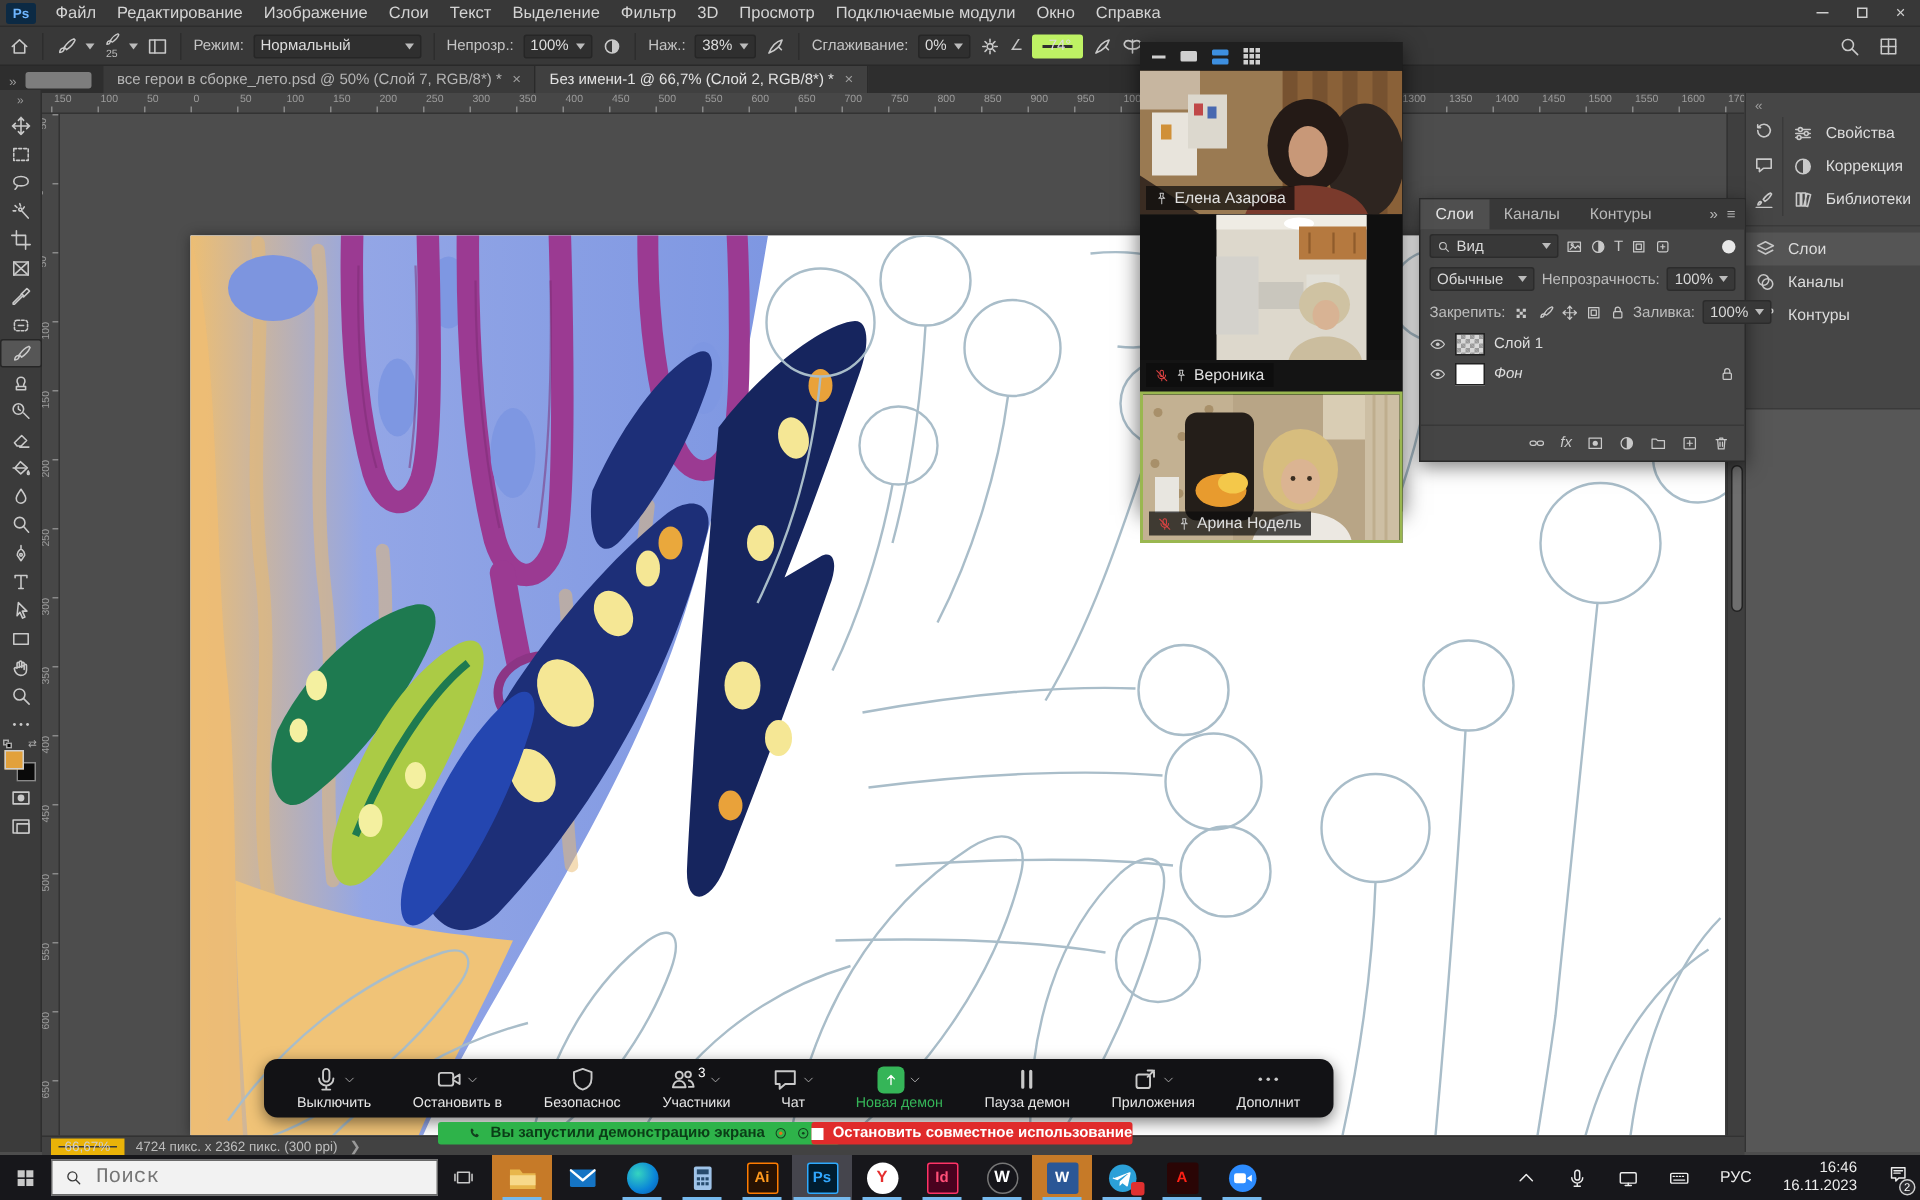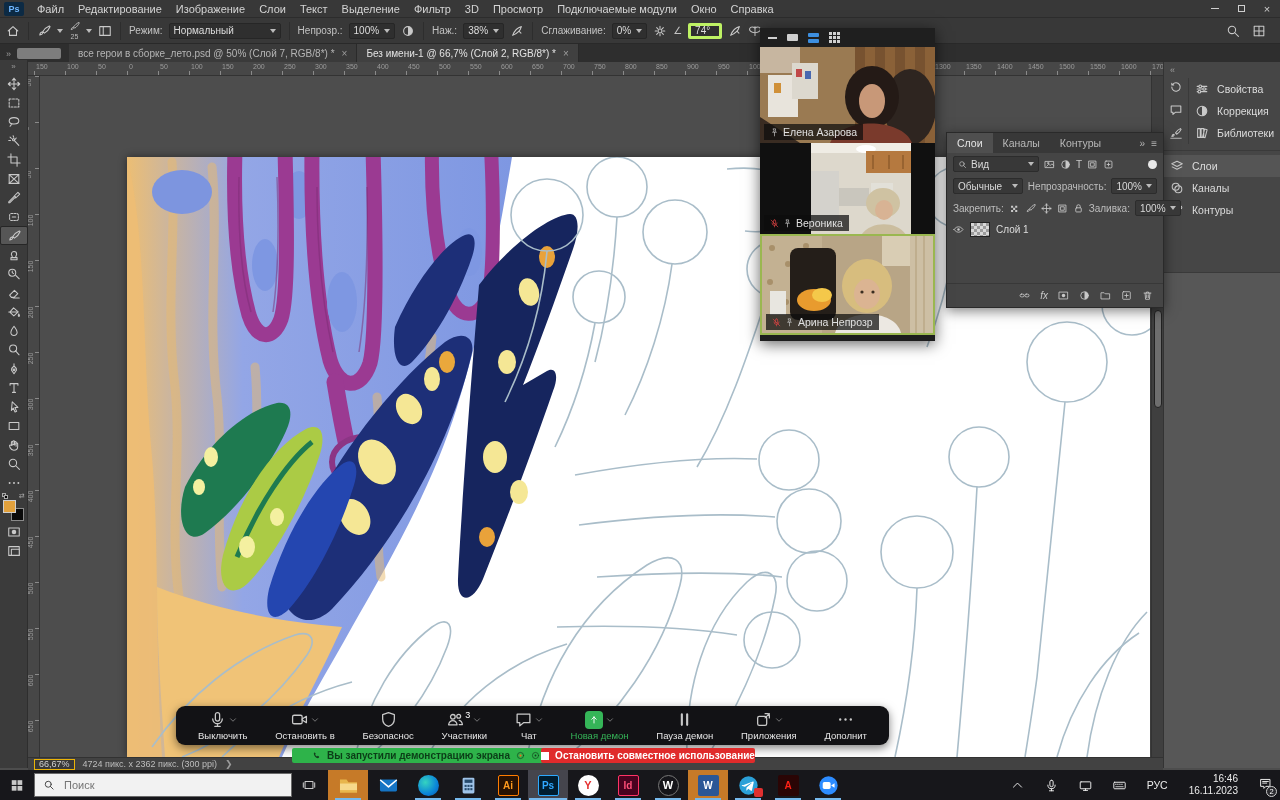--- a/index.html
+++ b/index.html
@@ -24,21 +24,21 @@
 
   .optionsbar{position:absolute;left:0;top:18px;width:1280px;height:26px;background:#383838;border-bottom:1px solid #292929;
     display:flex;align-items:center;gap:6px;padding:0 6px;z-index:3;color:#cfcfcf}
   .opt-sep{width:1px;height:18px;background:#2d2d2d;margin:0 2px}
   .opt-label{font-size:10px;color:#c3c3c3;white-space:nowrap}
   .sel{height:16px;background:#2f2f2f;border:1px solid #262626;border-radius:2px;display:flex;align-items:center;
     gap:5px;padding:0 4px;font-size:10px;color:#ddd;white-space:nowrap}
   .car{width:0;height:0;border-left:3px solid transparent;border-right:3px solid transparent;border-top:4px solid #bbb}
   .brush-preview{display:flex;flex-direction:column;align-items:center;line-height:1}
   .brush-preview .num{font-size:7px;color:#bbb;margin-top:1px}
-  .angle-box{height:16px;background:#2f2f2f;border:3px solid #bef264;border-radius:2px;font-size:10px;color:#ddd;
+  .angle-box{height:16px;background:#2f2f2f;border:7px solid #bef264;border-radius:2px;font-size:10px;color:#ddd;
     display:flex;align-items:center;padding:0 4px;width:34px}
   .opt-right{margin-left:auto;display:flex;gap:12px;align-items:center;padding-right:8px}
 
   .tabbar{position:absolute;left:0;top:44px;width:1280px;height:18px;background:#2e2e2e;display:flex;align-items:flex-end;z-index:3}
   .tab-chev{color:#9a9a9a;font-size:9px;padding:0 4px 3px 6px}
   .tab-stub{width:44px;height:11px;background:#7d7d7d;border-radius:2px;margin:0 8px 3px 2px}
   .tab{height:18px;display:flex;align-items:center;gap:7px;padding:0 9px;font-size:10px;color:#b5b5b5;background:#3a3a3a;
     border-right:1px solid #2a2a2a;white-space:nowrap;overflow:hidden}
   .tab.active{background:#404040;color:#e2e2e2}
   .tab .x{color:#9d9d9d;font-size:10px}
@@ -67,21 +67,21 @@
 
   .pasteboard{position:absolute;left:40px;top:76px;width:1123px;height:681px;background:#4d4d4d;overflow:hidden;z-index:1}
   .canvas-white{position:absolute;left:87px;top:81px;width:1023px;height:600px;background:#fff;box-shadow:0 0 8px rgba(0,0,0,.45)}
   .canvas-white svg{position:absolute;inset:0}
 
   .vscroll{position:absolute;left:1151px;top:76px;width:12px;height:681px;background:#3f3f3f;border-left:1px solid #333;z-index:2}
   .vscroll .thumb{position:absolute;left:2px;top:234px;width:8px;height:98px;background:#6e6e6e;border-radius:4px}
 
   .statusbar{position:absolute;left:28px;top:757px;width:1135px;height:13px;background:#424242;border-top:1px solid #323232;
     display:flex;align-items:center;gap:8px;padding:0 6px;z-index:2}
-  .statusbar .zoombox{background:#383838;border:1px solid #eab308;color:#cfcfcf;font-size:9px;padding:0 4px;height:11px;display:flex;align-items:center}
+  .statusbar .zoombox{background:#383838;border:5px solid #eab308;color:#cfcfcf;font-size:9px;padding:0 4px;height:11px;display:flex;align-items:center}
   .statusbar .info{color:#bdbdbd;font-size:9px;white-space:nowrap}
   .statusbar .chv{color:#9a9a9a;font-size:9px}
 
   
   .dock{position:absolute;left:1163px;top:62px;width:117px;height:706px;background:#464646;z-index:2;border-left:1px solid #333}
   .dock-head{height:16px;display:flex;align-items:center;padding:0 6px;color:#9e9e9e;font-size:9px}
   .dock-row{display:flex;align-items:center;height:22px;gap:8px;padding:0 6px;color:#dcdcdc;font-size:10.5px}
   .dock-cols{display:flex}
   .dock-strip{width:30px;display:flex;flex-direction:column;align-items:center;padding-top:2px;gap:9px;border-right:1px solid #3a3a3a}
   .dock-main{flex:1}
@@ -149,21 +149,21 @@
   .banner.green{left:292px;top:748px;width:268px;background:var(--banner-green,#2eb34a);color:#0b3d17;justify-content:center}
   .banner.red{left:541px;top:748px;width:214px;background:var(--banner-red,#e02b2b);color:#fff;justify-content:center}
   .stop-sq{width:8px;height:8px;background:#fff;flex:none}
   .banner .ic{color:#123f1d}
 
   
   .taskbar{position:absolute;left:0;top:770px;width:1280px;height:30px;background:#17171b;z-index:10;display:flex;align-items:center}
   .tb-start{width:34px;height:30px;display:flex;align-items:center;justify-content:center;color:#e8e8e8}
   .tb-search{width:258px;height:24px;background:#f2f2f2;border:1px solid #6a6a6a;display:flex;align-items:center;gap:7px;padding:0 8px}
   .tb-search .ic{color:#3a3a3a;width:12px;height:12px}
-  .tb-search input{border:none;outline:none;background:transparent;font-size:11px;color:#333;width:200px;font-family:Liberation Sans, sans-serif}
+  .tb-search input{border:none;outline:none;background:transparent;font-size:14px;color:#333;width:200px;font-family:Liberation Mono, monospace}
   .tb-taskview{width:34px;height:30px;display:flex;align-items:center;justify-content:center;color:#dedede}
   .tb-apps{display:flex;height:30px;margin-left:2px}
   .tb-app{position:relative;width:40px;height:30px;display:flex;align-items:center;justify-content:center}
   .tb-app.flash{background:#c67a28}
   .tb-app.focused{background:#45454d}
   .tb-app.run::after{content:"";position:absolute;left:7px;right:7px;bottom:0;height:2px;background:#76b9ed}
   .tb-app.focused.run::after{left:1px;right:1px}
   .badge-box{width:21px;height:21px;border-radius:2px;display:flex;align-items:center;justify-content:center;font-size:10px;font-weight:bold}
   .circle-ic{width:21px;height:21px;border-radius:50%;display:flex;align-items:center;justify-content:center;font-size:11px;font-weight:bold}
   .tg-badge{position:absolute;right:5px;bottom:3px;width:9px;height:9px;border-radius:2px;background:#e03030}
@@ -933,20 +933,36 @@
       <div class="layer-row">
         <span class="ic sm">
           <svg viewBox="0 0 16 16" fill="none" stroke="currentColor" stroke-width="1.2" stroke-linecap="round" stroke-linejoin="round">
             <path d="M1.5 8s2.5-4 6.5-4 6.5 4 6.5 4-2.5 4-6.5 4S1.5 8 1.5 8z"></path>
             <circle cx="8" cy="8" r="1.8" fill="currentColor" stroke="none"></circle>
           </svg>
         </span>
         <span class="thumb checker"></span>
         <span class="layer-name">Слой 1</span>
       </div>
+      <div class="layer-row">
+        <span class="ic sm">
+          <svg viewBox="0 0 16 16" fill="none" stroke="currentColor" stroke-width="1.2" stroke-linecap="round" stroke-linejoin="round">
+            <path d="M1.5 8s2.5-4 6.5-4 6.5 4 6.5 4-2.5 4-6.5 4S1.5 8 1.5 8z"></path>
+            <circle cx="8" cy="8" r="1.8" fill="currentColor" stroke="none"></circle>
+          </svg>
+        </span>
+        <span class="thumb "></span>
+        <span class="layer-name italic">Фон</span>
+        <span class="ic sm layer-lock">
+          <svg viewBox="0 0 16 16" fill="none" stroke="currentColor" stroke-width="1.2" stroke-linecap="round" stroke-linejoin="round">
+            <rect x="4" y="7" width="8" height="6" rx="1"></rect>
+            <path d="M5.5 7V5a2.5 2.5 0 015 0v2"></path>
+          </svg>
+        </span>
+      </div>
     </div>
   <div class="lp-bottom">
     <span class="ic sm">
         <svg viewBox="0 0 16 16" fill="none" stroke="currentColor" stroke-width="1.2" stroke-linecap="round" stroke-linejoin="round">
           <rect x="1.5" y="6" width="6" height="4" rx="2"></rect>
           <rect x="8.5" y="6" width="6" height="4" rx="2"></rect>
         </svg>
       </span>
     <span class="fx-text">fx</span>
     <span class="ic sm">
@@ -1028,21 +1044,21 @@
     <div class="nameplate">
       <span class="ic xs">
           <svg viewBox="0 0 16 16" fill="none" stroke="currentColor" stroke-width="1.2" stroke-linecap="round" stroke-linejoin="round">
             <path d="M6 1.5h4l-.8 4 2.3 2H4.5l2.3-2zM8 7.5V14"></path>
           </svg>
         </span>
       <span>Елена Азарова</span>
     </div>
   </div>
 
-  <div class="vtile" style="height:91px">
+  <div class="vtile" style="height:118px">
     <svg viewBox="0 0 175 97" width="175" height="97">
       <rect width="175" height="97" fill="#101010"></rect>
       <g transform="translate(51,0)">
         <rect width="100" height="97" fill="#ddd8cc"></rect>
         <rect width="100" height="10" fill="#efece4"></rect>
         <ellipse cx="55" cy="6" rx="10" ry="4" fill="#ffffff"></ellipse>
         <rect x="55" y="8" width="45" height="22" fill="#b5793f"></rect>
         <path d="M62 12v14M78 12v14M92 12v14" stroke="#8f5c2c" stroke-width="1.5"></path>
         <rect x="0" y="28" width="28" height="52" fill="#d4d2cc"></rect>
         <rect x="28" y="45" width="30" height="18" fill="#c9c6bd"></rect>
@@ -1097,21 +1113,21 @@
           <svg viewBox="0 0 16 16" fill="none" stroke="currentColor" stroke-width="1.2" stroke-linecap="round" stroke-linejoin="round">
             <rect x="6" y="1.5" width="4" height="7.5" rx="2"></rect>
             <path d="M3.5 7a4.5 4.5 0 009 0M8 11.5V14M2 2l12 12"></path>
           </svg>
         </span>
       <span class="ic xs">
           <svg viewBox="0 0 16 16" fill="none" stroke="currentColor" stroke-width="1.2" stroke-linecap="round" stroke-linejoin="round">
             <path d="M6 1.5h4l-.8 4 2.3 2H4.5l2.3-2zM8 7.5V14"></path>
           </svg>
         </span>
-      <span>Арина Непрозр</span>
+      <span>Арина Нодель</span>
     </div>
   </div>
 </div>
 
 <div class="ztoolbar" id="ztoolbar">
     <div class="zbtn">
       <span class="zico">
         <span class="ic lg">
           <svg viewBox="0 0 16 16" fill="none" stroke="currentColor" stroke-width="1.2" stroke-linecap="round" stroke-linejoin="round">
             <rect x="6" y="1.5" width="4" height="8" rx="2"></rect>

